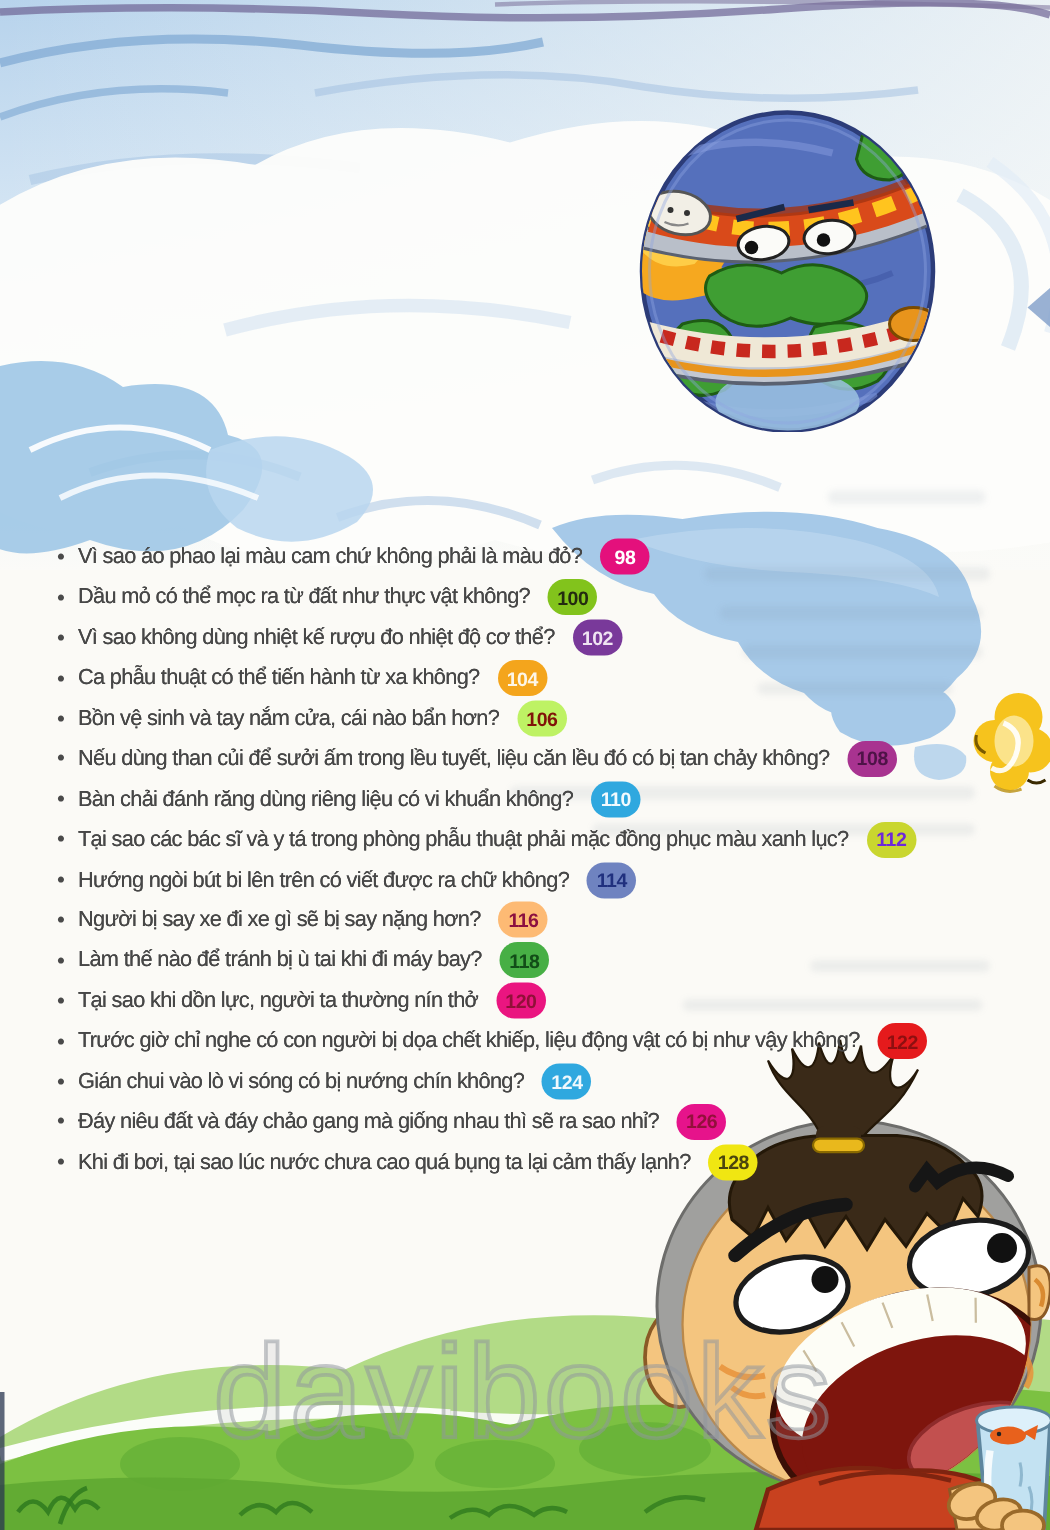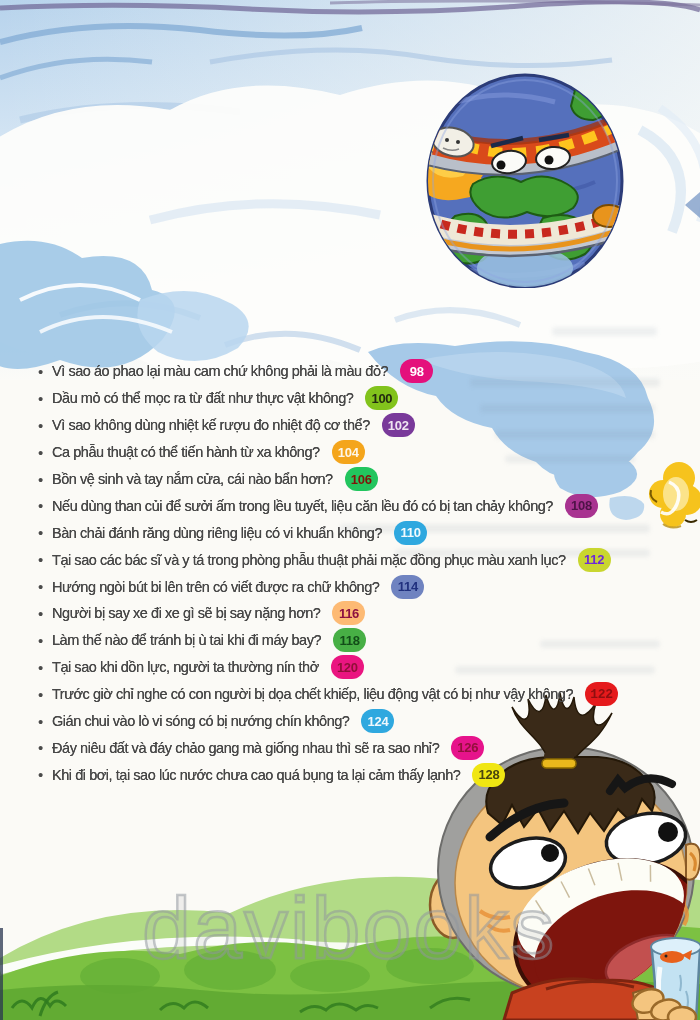--- a/index.html
+++ b/index.html
@@ -273,21 +273,21 @@
         <span class="badge" style="background: rgb(121, 57, 154); color: rgb(239, 227, 242);">102</span>
       </div>
       <div class="toc-row">
         <span class="bullet">•</span>
         <span class="q">Ca phẫu thuật có thể tiến hành từ xa không?</span>
         <span class="badge" style="background: rgb(244, 165, 28); color: rgb(253, 246, 232);">104</span>
       </div>
       <div class="toc-row">
         <span class="bullet">•</span>
         <span class="q">Bồn vệ sinh và tay nắm cửa, cái nào bẩn hơn?</span>
-        <span class="badge" style="background: #22c55e; color: rgb(128, 19, 9);">106</span>
+        <span class="badge" style="background: #bef264; color: rgb(128, 19, 9);">106</span>
       </div>
       <div class="toc-row">
         <span class="bullet">•</span>
         <span class="q">Nếu dùng than củi để sưởi ấm trong lều tuyết, liệu căn lều đó có bị tan chảy không?</span>
         <span class="badge" style="background: rgb(168, 51, 144); color: rgb(78, 19, 71);">108</span>
       </div>
       <div class="toc-row">
         <span class="bullet">•</span>
         <span class="q">Bàn chải đánh răng dùng riêng liệu có vi khuẩn không?</span>
         <span class="badge" style="background: rgb(47, 168, 223); color: rgb(242, 250, 254);">110</span>
@@ -313,21 +313,21 @@
         <span class="badge" style="background: rgb(71, 175, 69); color: rgb(18, 77, 24);">118</span>
       </div>
       <div class="toc-row">
         <span class="bullet">•</span>
         <span class="q">Tại sao khi dồn lực, người ta thường nín thở</span>
         <span class="badge" style="background: rgb(234, 21, 128); color: rgb(144, 16, 56);">120</span>
       </div>
       <div class="toc-row">
         <span class="bullet">•</span>
         <span class="q">Trước giờ chỉ nghe có con người bị dọa chết khiếp, liệu động vật có bị như vậy không?</span>
-        <span class="badge" style="background: rgb(229, 26, 28); color: rgb(142, 15, 16); font-family: Liberation Mono, monospace;">122</span>
+        <span class="badge" style="background: rgb(229, 26, 28); color: rgb(142, 15, 16);">122</span>
       </div>
       <div class="toc-row">
         <span class="bullet">•</span>
         <span class="q">Gián chui vào lò vi sóng có bị nướng chín không?</span>
         <span class="badge" style="background: rgb(47, 168, 223); color: rgb(239, 248, 253);">124</span>
       </div>
       <div class="toc-row">
         <span class="bullet">•</span>
         <span class="q">Đáy niêu đất và đáy chảo gang mà giống nhau thì sẽ ra sao nhỉ?</span>
         <span class="badge" style="background: rgb(230, 19, 139); color: rgb(146, 16, 59);">126</span>

